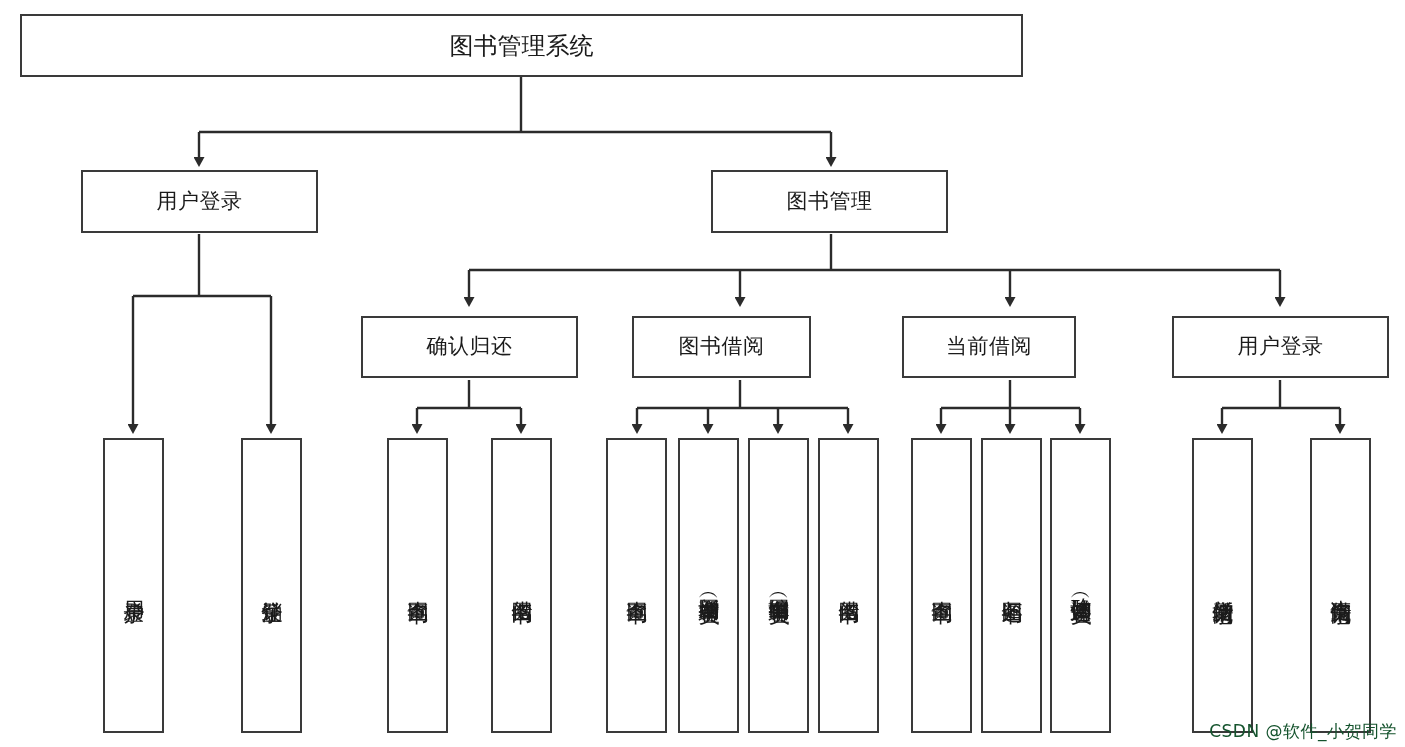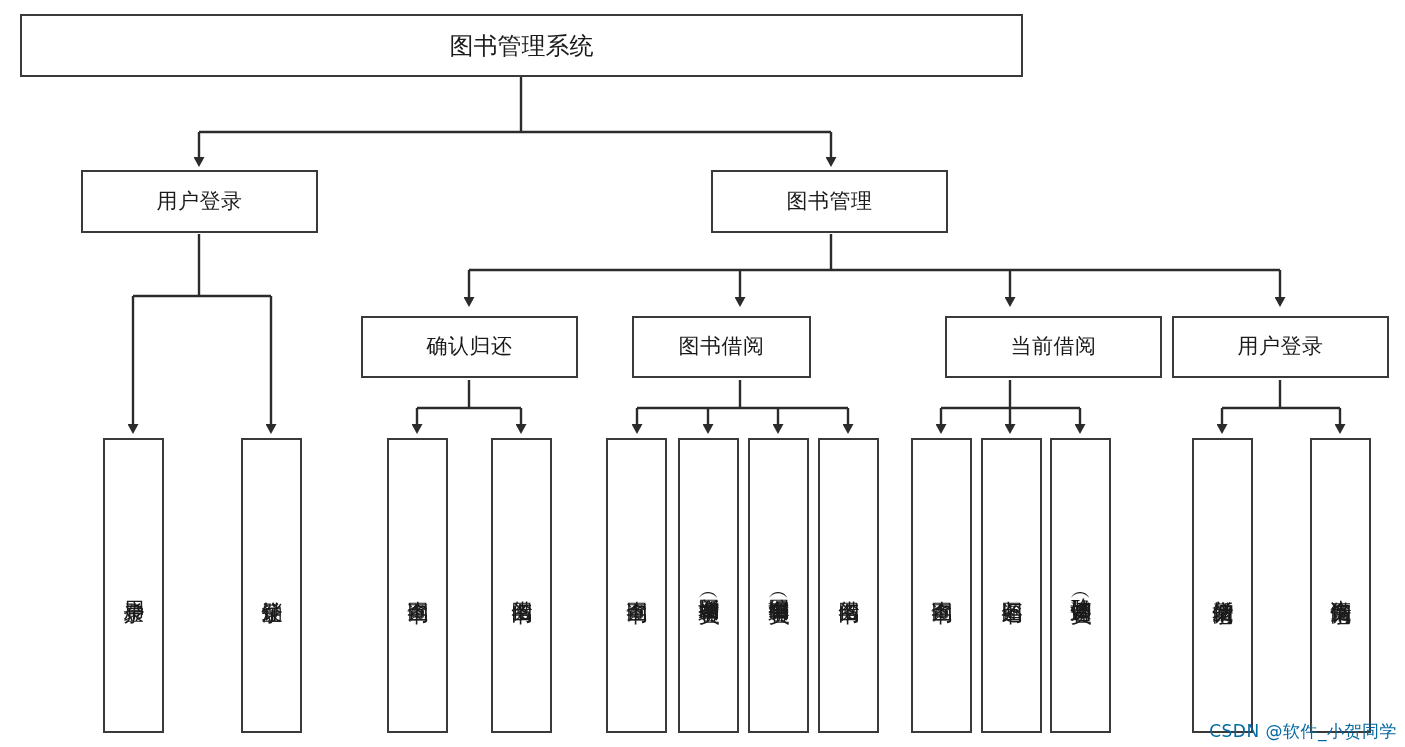--- a/index.html
+++ b/index.html
@@ -62,21 +62,21 @@
     writing-mode: vertical-rl;
     text-orientation: upright;
     display: block;
     text-align: center;
   }
   .watermark {
     position: absolute;
     right: 8px;
     bottom: 4px;
     font-size: 17px;
-    color: #0369a1;
+    color: #14532d;
     letter-spacing: 0.5px;
     white-space: nowrap;
     font-family: "DejaVu Sans", "Liberation Sans", sans-serif;
   }
 </style>
 </head>
 <body>
 
 <div id="canvas">
 
@@ -143,21 +143,21 @@
   </div>
 
   <div class="node horiz" style="left:361px;top:316px;width:217px;height:62px;">
     <span>确认归还</span>
   </div>
 
   <div class="node horiz" style="left:632px;top:316px;width:179px;height:62px;">
     <span>图书借阅</span>
   </div>
 
-  <div class="node horiz" style="left:902px;top:316px;width:217px;height:62px;margin-left:43px;">
+  <div class="node horiz" style="left:902px;top:316px;width:174px;height:62px;">
     <span>当前借阅</span>
   </div>
 
   <div class="node horiz" style="left:1172px;top:316px;width:217px;height:62px;">
     <span>用户登录</span>
   </div>
 
   <div class="node vert" style="left:103px;top:438px;width:61px;height:295px;">
     <span class="vtext">用户登录</span>
   </div>

